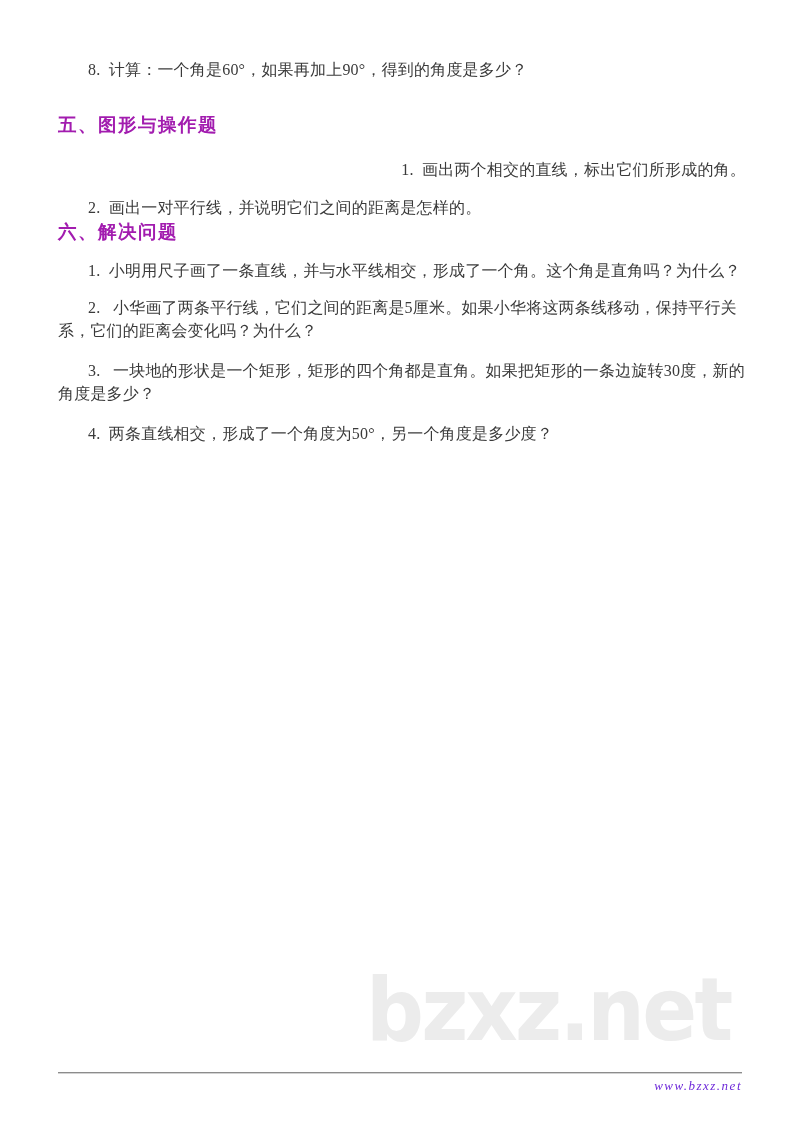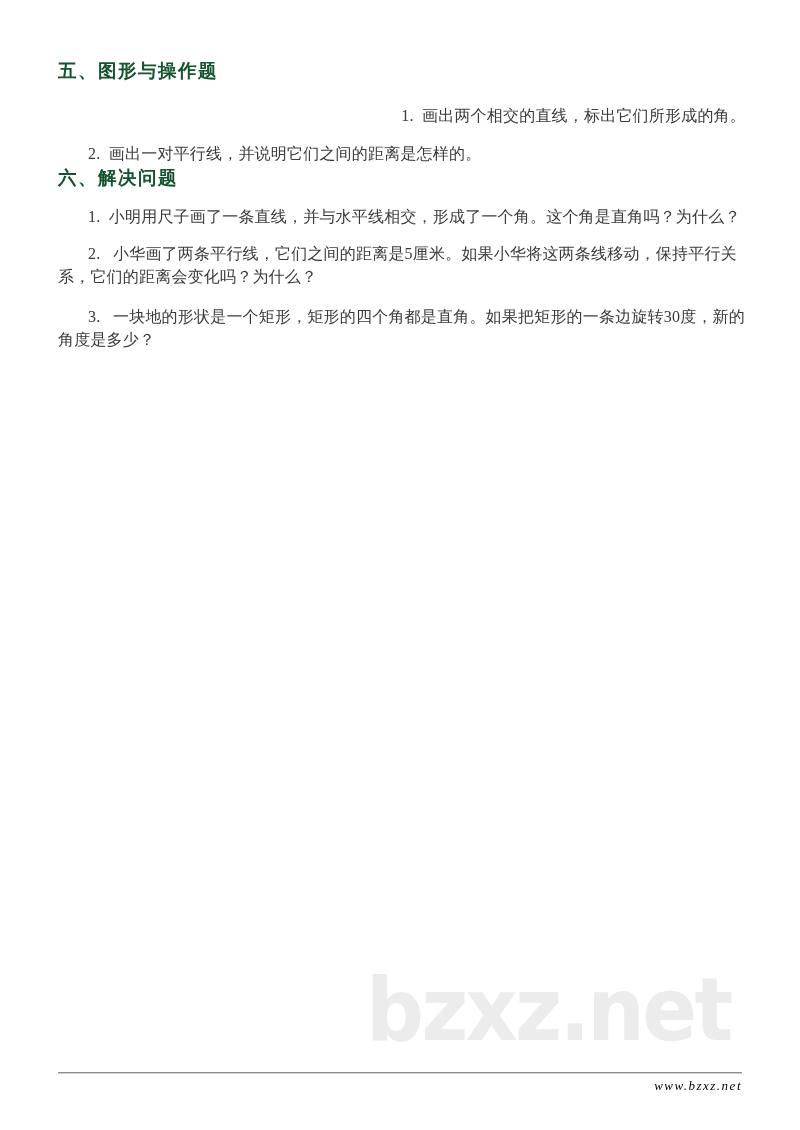--- a/index.html
+++ b/index.html
@@ -45,21 +45,21 @@
     text-indent: 30px;
     white-space: pre-wrap;
   }
   .content h2.heading {
     margin: 0;
     font-family: "Liberation Sans", "DejaVu Sans", sans-serif;
     font-weight: bold;
     font-size: 18.5px;
     line-height: 25px;
     letter-spacing: 1.5px;
-    color: #14532d;
+    color: #a21caf;
   }
   #item-intro   { margin-bottom: 31px; }
   #heading-1    { margin-bottom: 21px; }
   #item-5-1     { margin-bottom: 15px; text-align: right; }
   #item-5-2     { }
   #heading-2    { margin-bottom: 15px; }
   #item-6-1     { margin-bottom: 14px; }
   #item-6-2     { margin-bottom: 17px; }
   #item-6-3     { margin-bottom: 17px; }
   #item-6-4     { margin-bottom: 0; }
@@ -74,48 +74,50 @@
   }
   .footer-url {
     position: absolute;
     right: 58px;
     top: 1078px;
     font-family: "Liberation Serif", "DejaVu Serif", serif;
     font-style: italic;
     font-size: 13px;
     line-height: 16px;
     letter-spacing: 1.5px;
-    color: #000000;
+    color: #6d28d9;
     white-space: nowrap;
   }
 </style>
 </head>
 <body>
 
 <div class="page">
 
   <div class="watermark">bzxz.net</div>
 
   <div class="content">
 
+    <p class="item" id="item-intro">8.  计算：一个角是60°，如果再加上90°，得到的角度是多少？</p>
 
     <h2 class="heading" id="heading-1">五、图形与操作题</h2>
 
     <p class="item" id="item-5-1">1.  画出两个相交的直线，标出它们所形成的角。</p>
 
     <p class="item" id="item-5-2">2.  画出一对平行线，并说明它们之间的距离是怎样的。</p>
 
     <h2 class="heading" id="heading-2">六、解决问题</h2>
 
     <p class="item" id="item-6-1">1.  小明用尺子画了一条直线，并与水平线相交，形成了一个角。这个角是直角吗？为什么？</p>
 
     <p class="item" id="item-6-2">2.   小华画了两条平行线，它们之间的距离是5厘米。如果小华将这两条线移动，保持平行关系，它们的距离会变化吗？为什么？</p>
 
     <p class="item" id="item-6-3">3.   一块地的形状是一个矩形，矩形的四个角都是直角。如果把矩形的一条边旋转30度，新的角度是多少？</p>
 
+    <p class="item" id="item-6-4">4.  两条直线相交，形成了一个角度为50°，另一个角度是多少度？</p>
 
   </div>
 
   <div class="footer-rule"></div>
 
   <div class="footer-url">www.bzxz.net</div>
 
 </div>
 
 </body></html>

